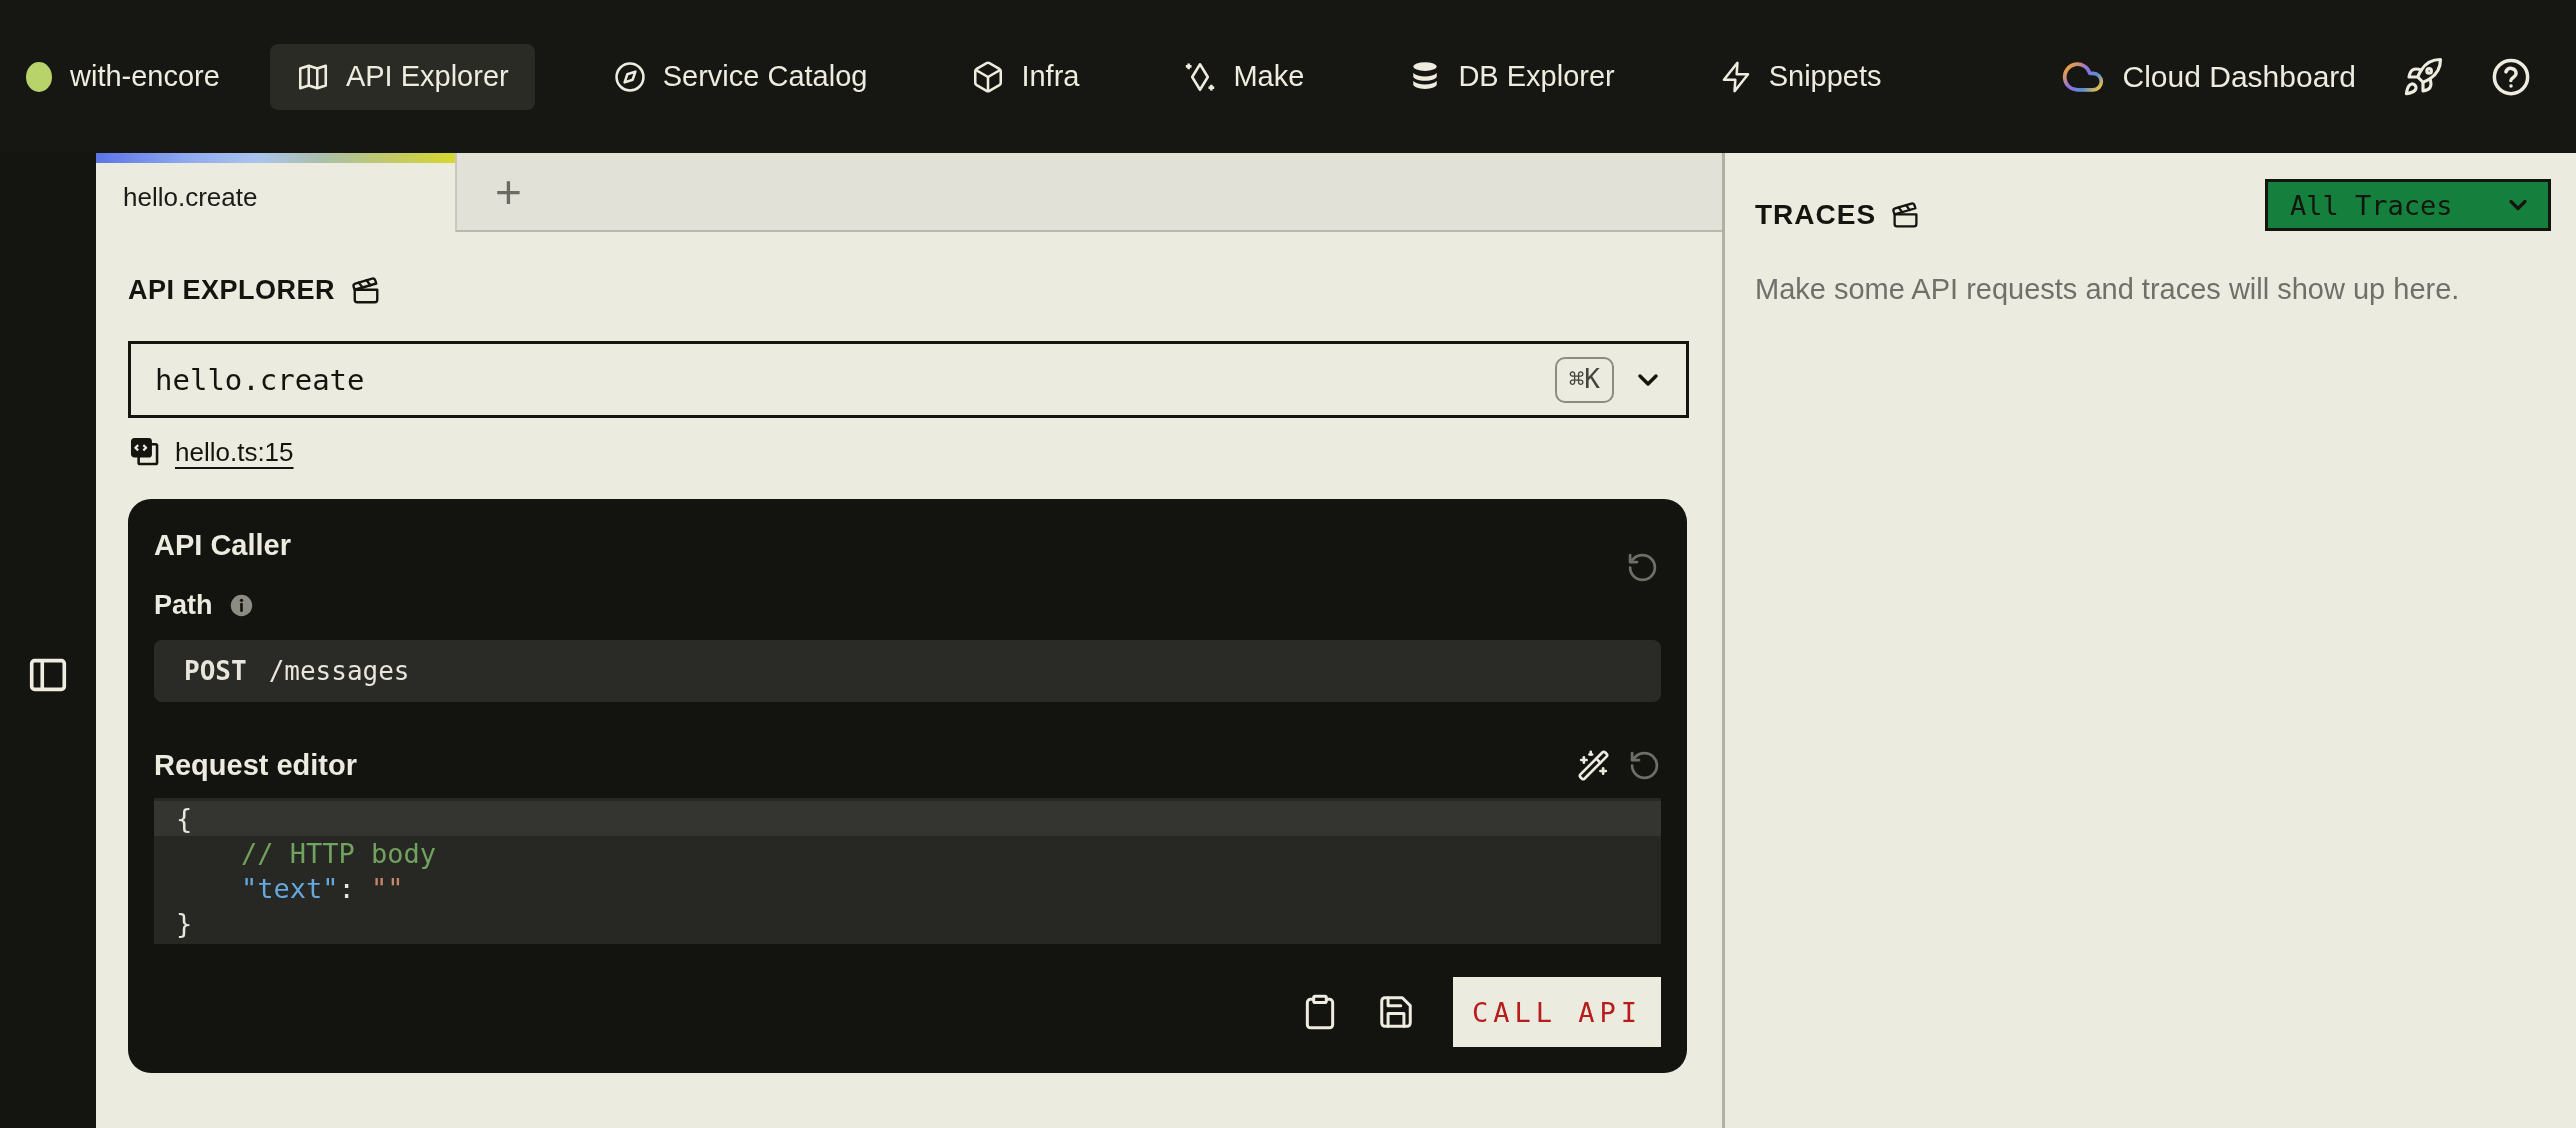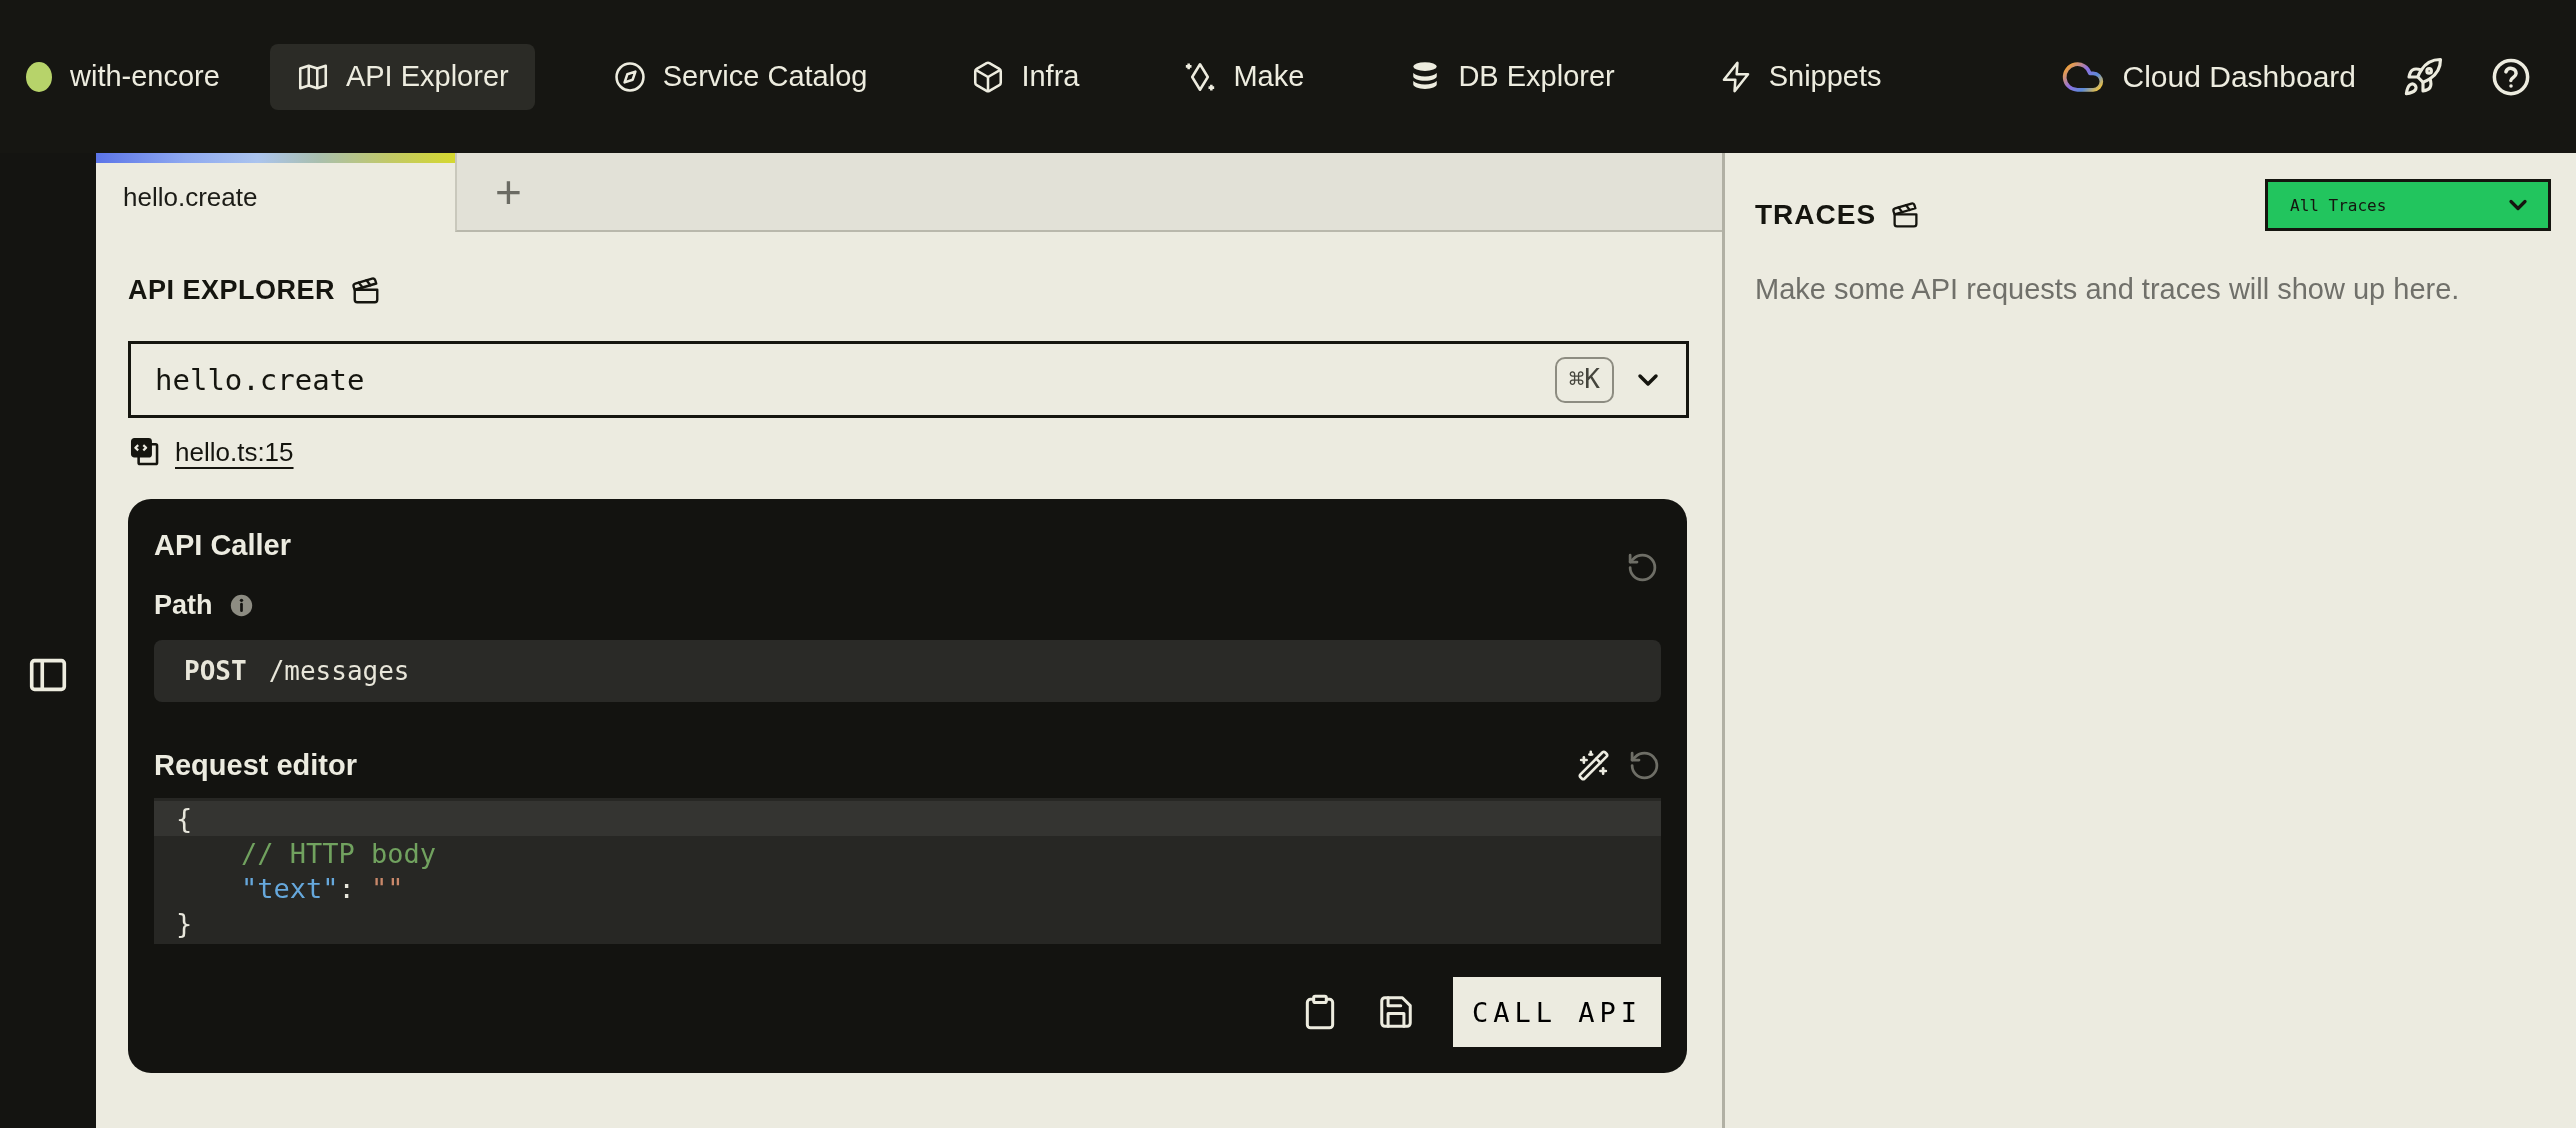--- a/index.html
+++ b/index.html
@@ -105,36 +105,36 @@
   .code-editor { margin-top:16px; background:#272724; padding:3px 0; font-size:27px; }
   .code-line { height:35px; line-height:35px; padding-left:22px; white-space:pre; color:#e8e7dc; }
   .code-line.hl { background:#343431; }
   .tok-comment { color:#71a25f; }
   .tok-key { color:#66a8dc; }
   .tok-string { color:#c9886a; }
 
   .actions { margin-top:33px; display:flex; justify-content:flex-end; align-items:center; gap:38px; }
   .actions .icon-btn svg { width:38px; height:38px; }
   .call-btn {
-    width:208px; height:70px; background:#ecebe0; color:#000000; border:none; cursor:pointer;
+    width:208px; height:70px; background:#ecebe0; color:#b91c1c; border:none; cursor:pointer;
     font-size:27px; letter-spacing:5px; display:flex; align-items:center; justify-content:center;
   }
 
   
   .traces {
     width:854px; border-left:3px solid #b1b0a4; background:#ecebe0;
     padding:26px 25px 0 30px;
   }
   .traces-head { display:flex; align-items:flex-end; justify-content:space-between; }
   .traces-title-wrap { display:flex; align-items:center; gap:15px; }
   .traces-title { font-size:28px; font-weight:bold; letter-spacing:1px; }
   .traces-title-wrap svg { width:29px; height:29px; }
   .traces-select {
-    width:286px; height:52px; border:3px solid #15150f; background:#22c55e; cursor:pointer;
-    display:flex; align-items:center; justify-content:space-between; padding:0 16px 0 22px; font-size:16px;
+    width:286px; height:52px; border:3px solid #15150f; background:#15803d; cursor:pointer;
+    display:flex; align-items:center; justify-content:space-between; padding:0 16px 0 22px; font-size:27px;
   }
   .traces-select svg { width:28px; height:28px; }
   .traces-empty { margin-top:42px; font-size:29px; color:#70706a; }
 </style>
 </head>
 <body>
 
 <header class="topnav">
   <div class="brand">
     <span class="status-dot"></span>

